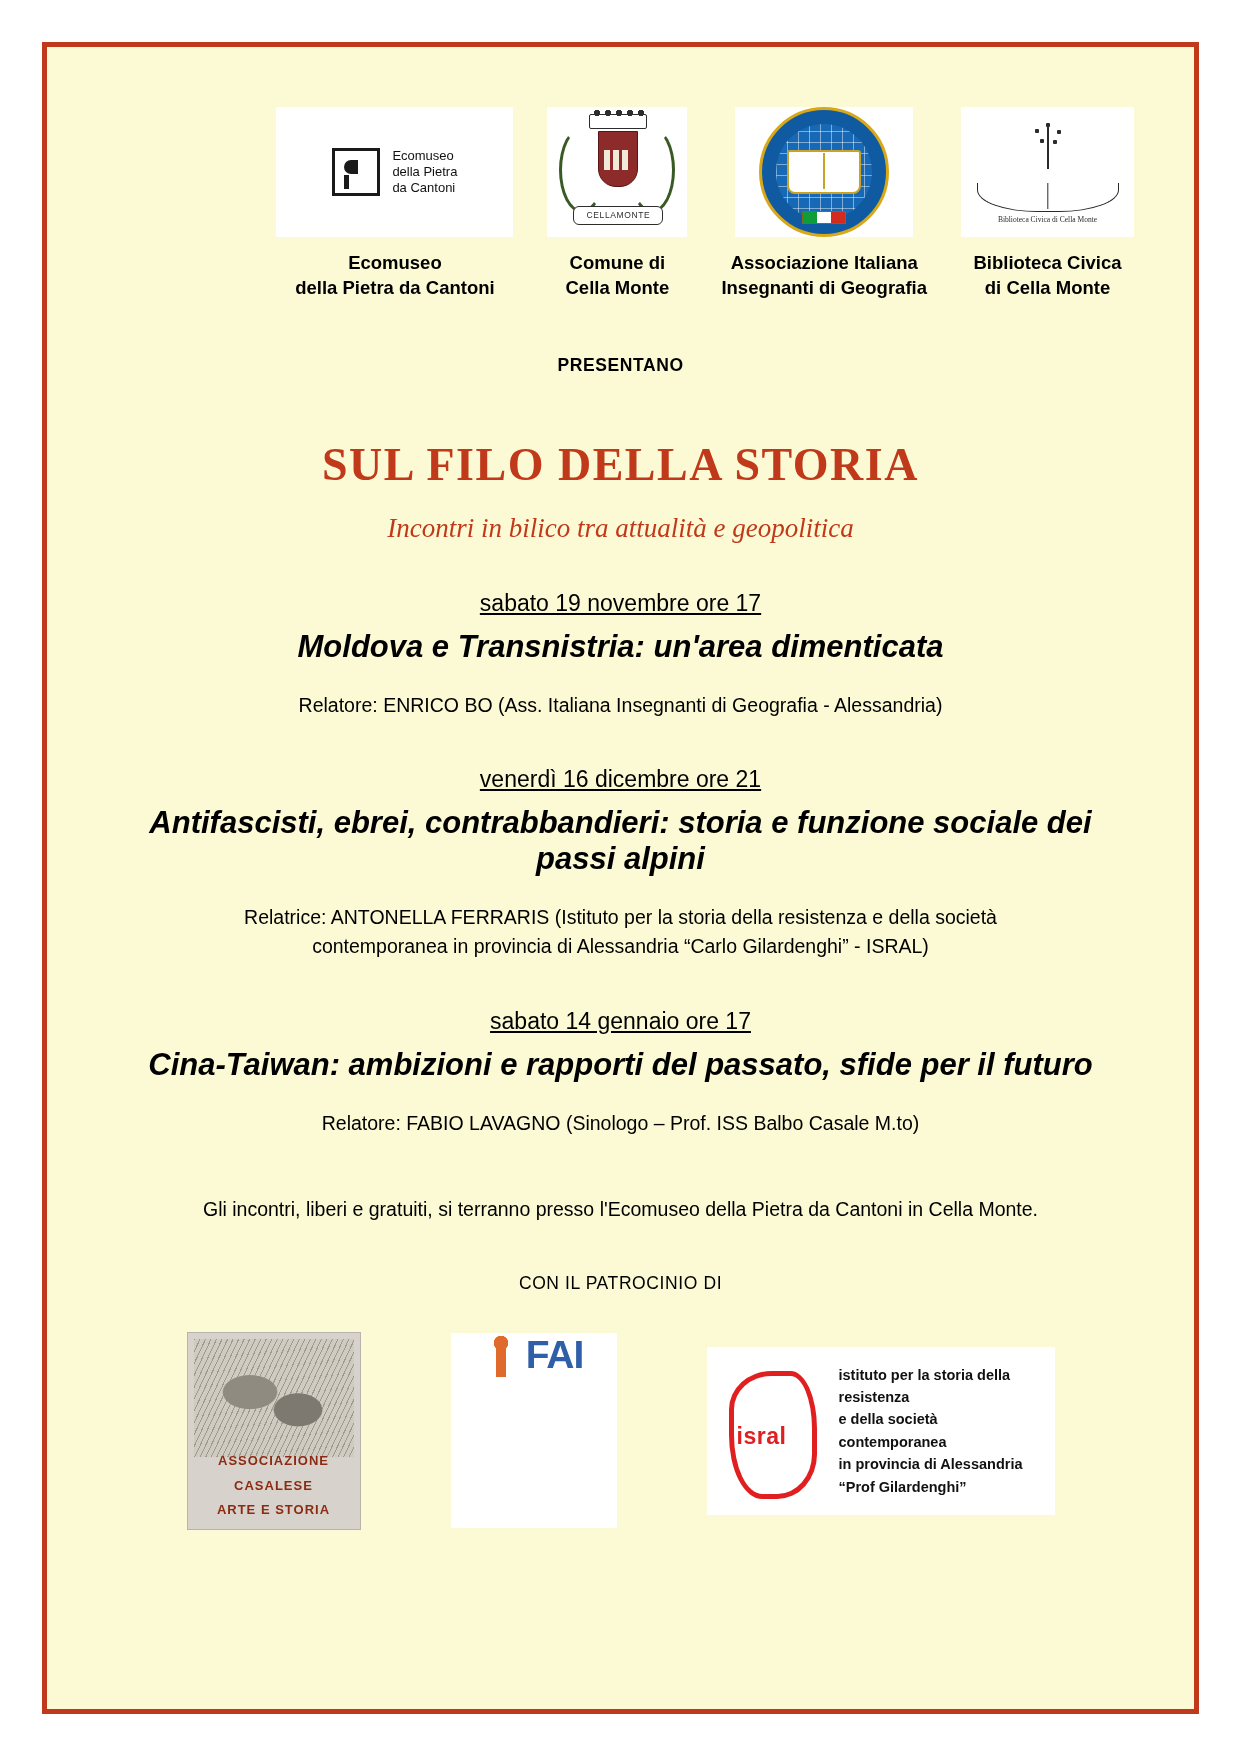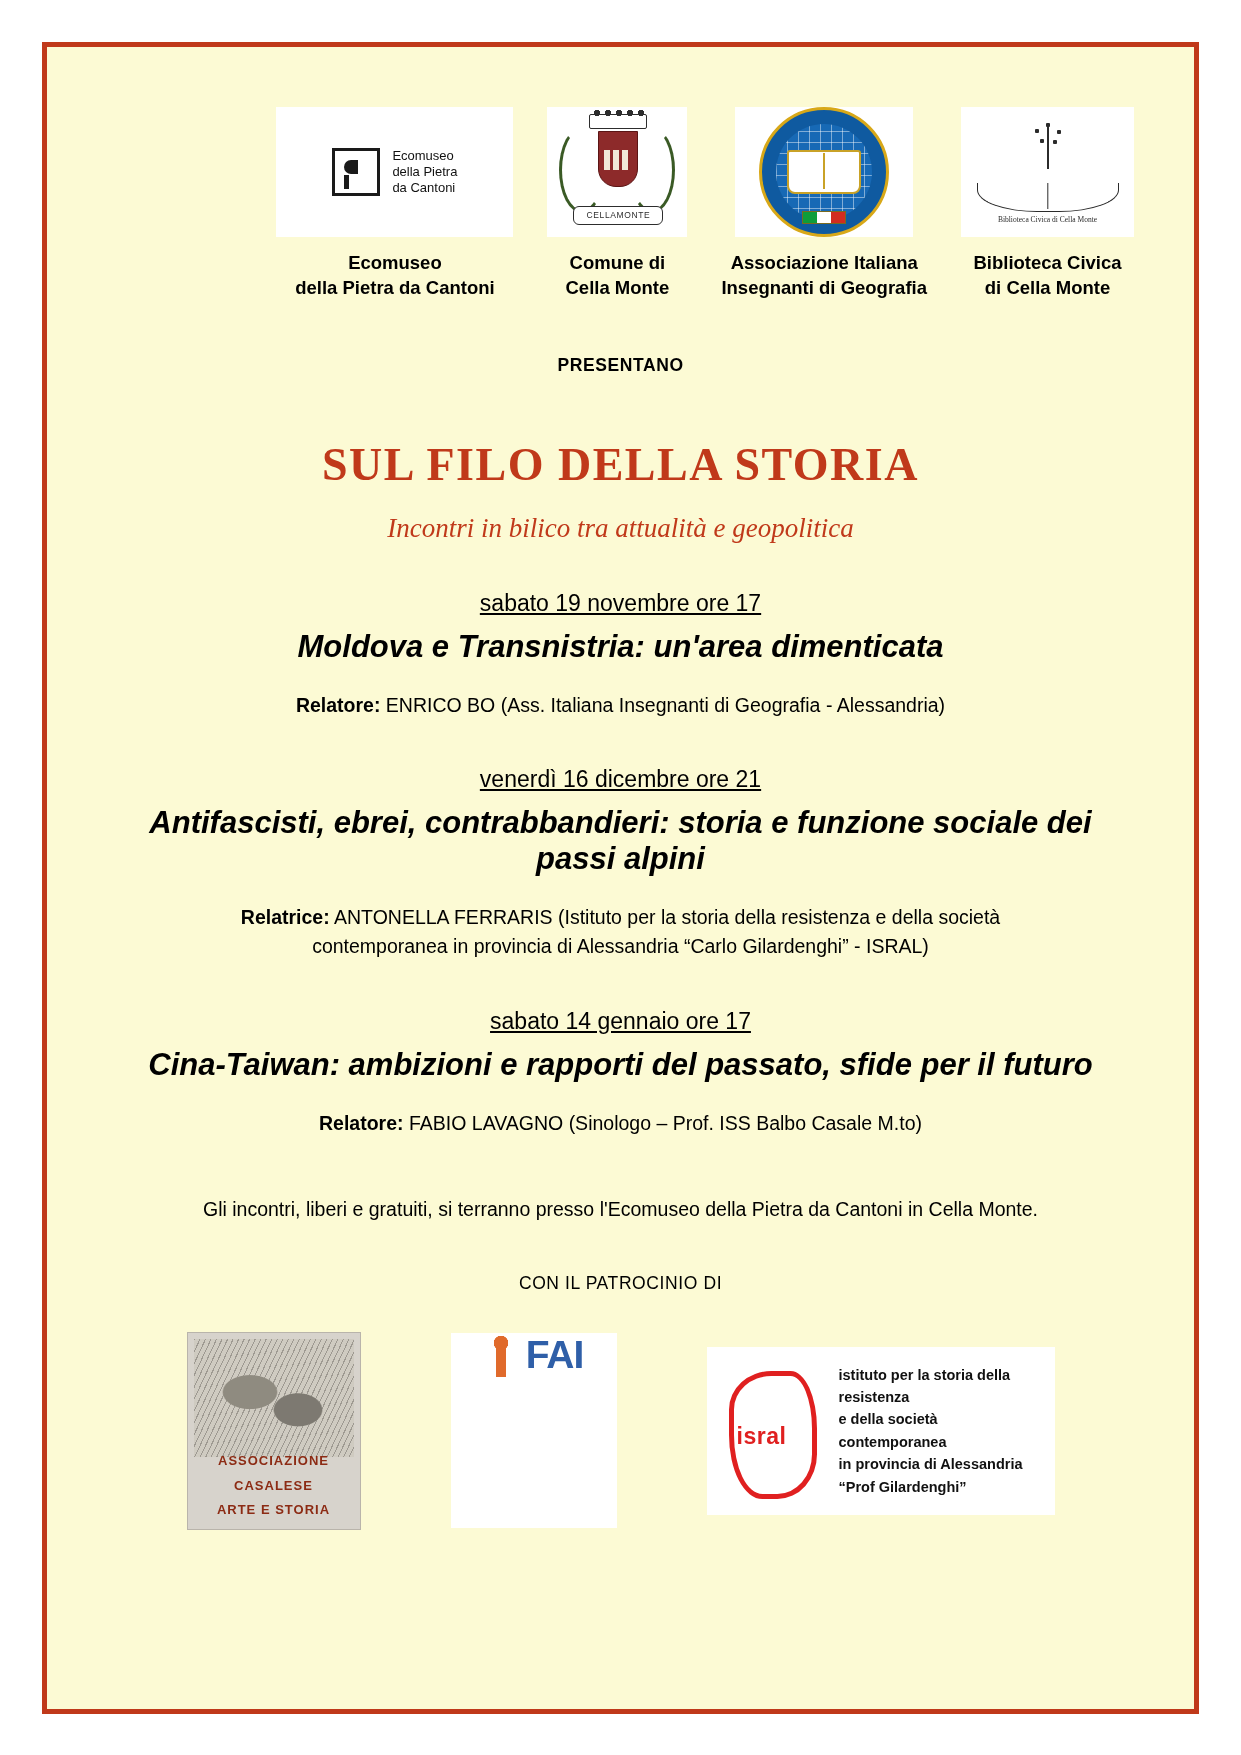--- a/index.html
+++ b/index.html
@@ -251,21 +251,21 @@
   }
   .event-speaker {
     margin-top: 26px;
     font-size: 19.5px;
     line-height: 1.5;
     color: #000;
     max-width: 880px;
     margin-left: auto;
     margin-right: auto;
   }
-  .event-speaker b { font-weight: bold; }
+  .event-speaker b { font-weight: normal; }
 
   .note {
     text-align: center;
     margin-top: 60px;
     font-size: 19.5px;
     color: #000;
   }
   .patrocinio {
     text-align: center;
     margin-top: 52px;

